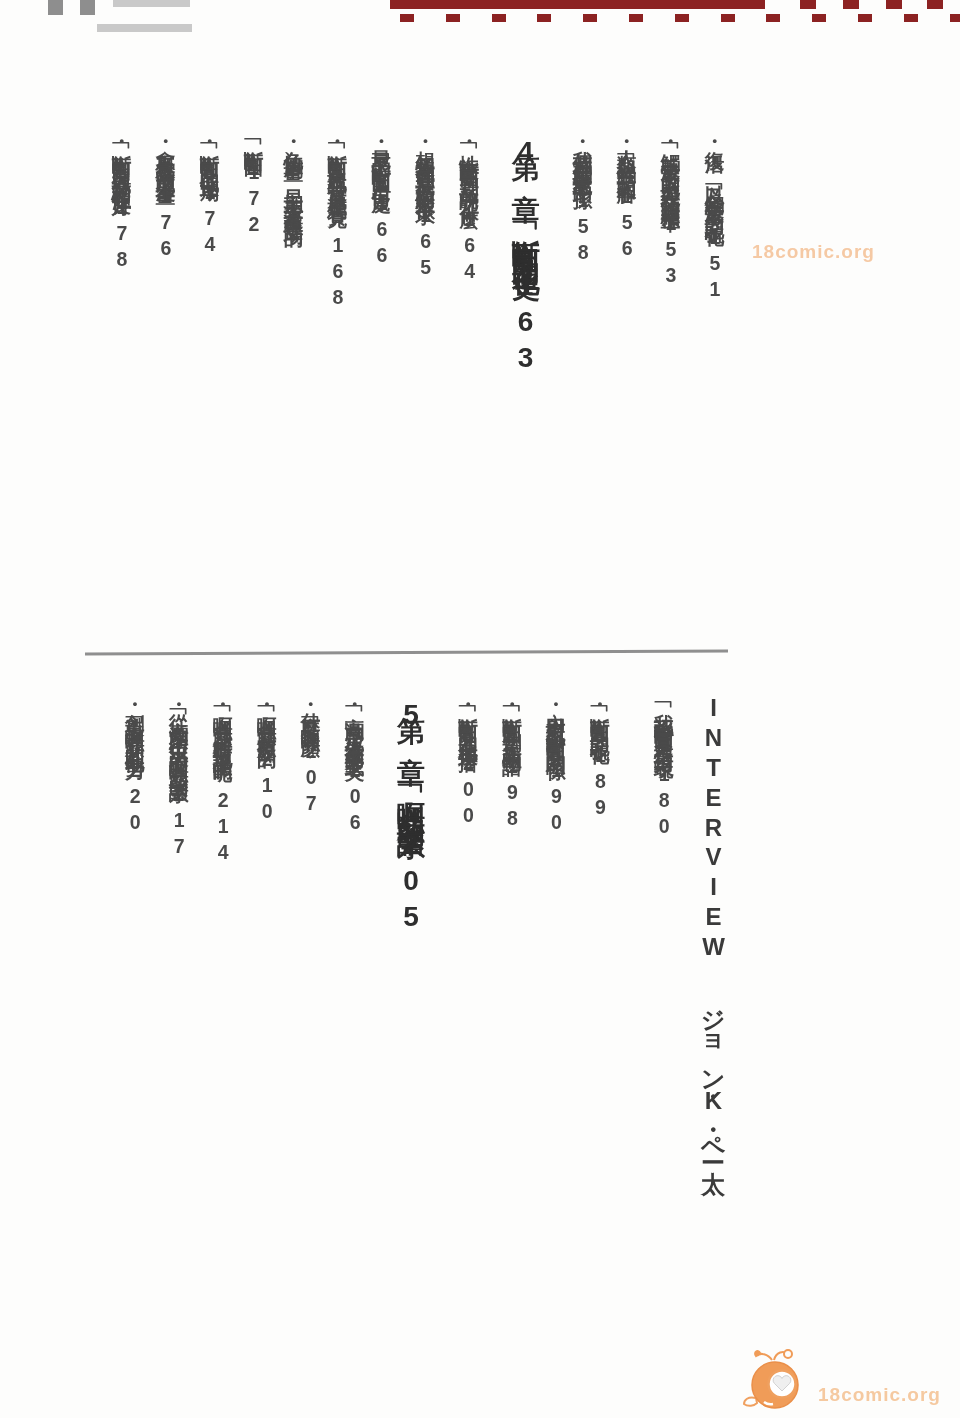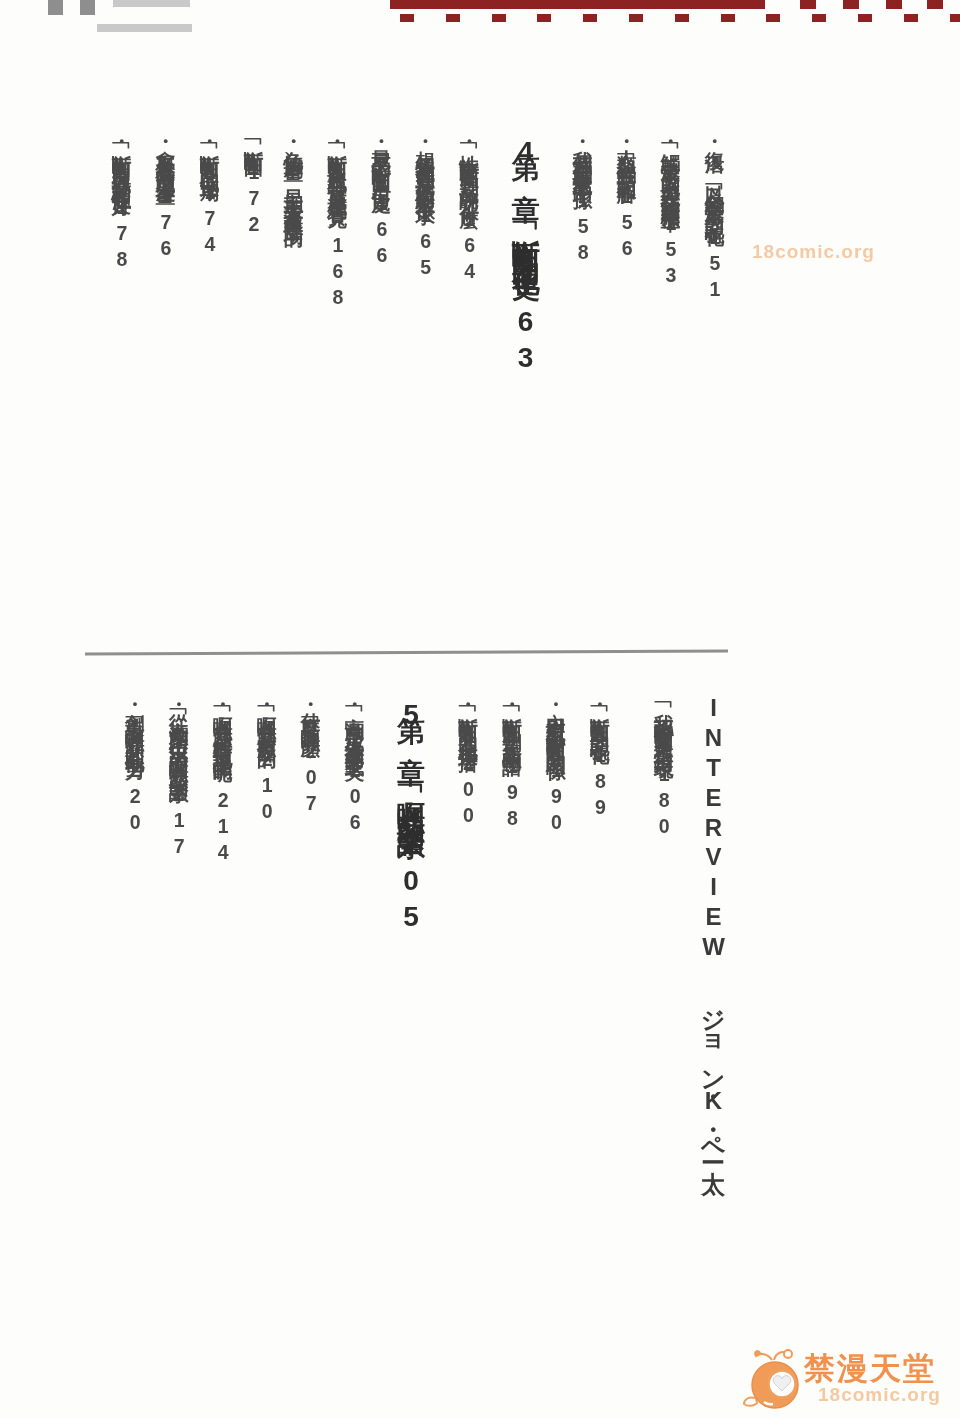--- a/index.html
+++ b/index.html
@@ -185,15 +185,14 @@
       <path d="M32 14 C 34 6, 42 4, 45 8"></path>
       <circle cx="46" cy="8" r="4" fill="#fdfdfc"></circle>
       <path d="M14 10 c -3 -4 2 -7 4 -3 z" fill="#f09c58"></path>
     </g>
     <path d="M14 52 c -8 -2 -12 2 -12 6 c 4 3 10 2 13 -1 z" fill="#fdfdfc" stroke="#f0a05f" stroke-width="2"></path>
     <circle cx="33" cy="39" r="23" fill="#f09c58" stroke="#ea8f49" stroke-width="1.5"></circle>
     <circle cx="40" cy="38" r="13.5" fill="#ffffff" stroke="#efa05f" stroke-width="2.5"></circle>
     <path d="M40 45 l -7.5 -7.5 a 4.6 4.6 0 1 1 7.5 -5 a 4.6 4.6 0 1 1 7.5 5 z" fill="#efefef" stroke="#d2d2d2" stroke-width="1"></path>
     <path d="M22 56 q 4 3 9 2" stroke="#ffffff" stroke-width="2.5" fill="none"></path>
   </svg>
-  <div class="logo-title" style="color: rgb(240, 145, 78);">禁漫天堂</div>
   <div class="logo-url" style="color: rgb(245, 201, 160);">18comic.org</div>
 </div>
 
 </body></html>

